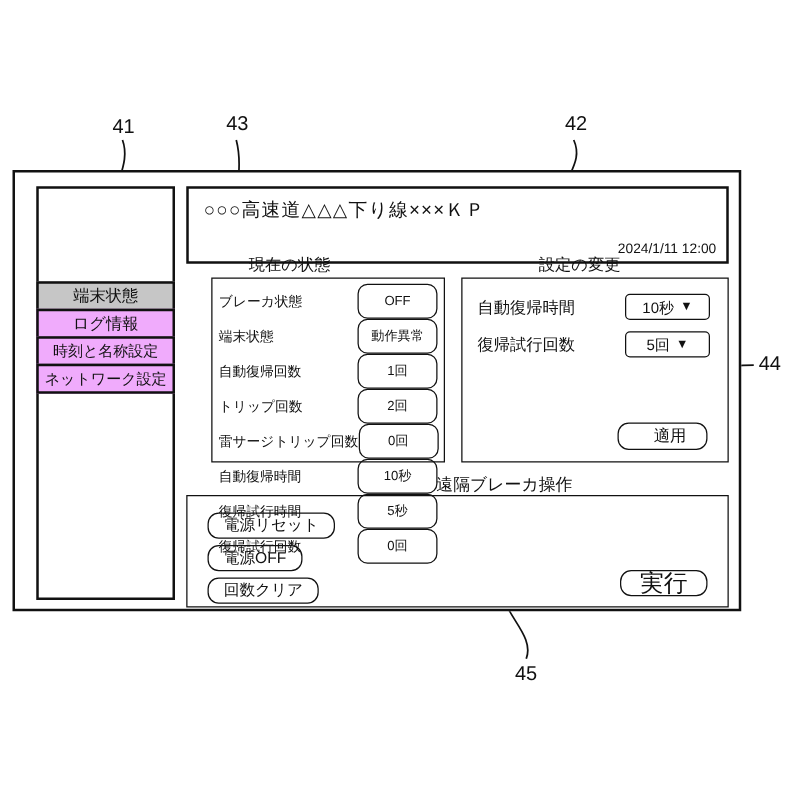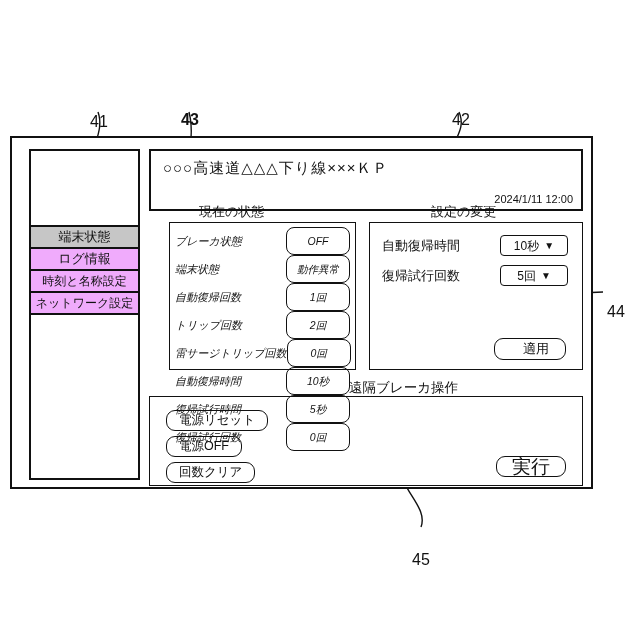--- a/index.html
+++ b/index.html
@@ -1,22 +1,22 @@
 <!DOCTYPE html>
 <html><head>
 <meta charset="utf-8">
 <style>
   * { margin:0; padding:0; box-sizing:border-box; }
   html,body { width:640px; height:640px; background:#fff;
     font-family:"Liberation Sans","DejaVu Sans",sans-serif; color:#111; }
   .canvas { position:relative; width:640px; height:640px; background:#fff; overflow:hidden; }
 
-  .ref { position:absolute; font-size:16px; color:#111;margin-top:20px; }
+  .ref { position:absolute; font-size:16px; color:#111; }
   .ref-41 { left:90px;  top:93px; }
-  .ref-43 { left:181px; top:91px;font-weight:bold; }
+  .ref-43 { left:181px; top:91px; }
   .ref-42 { left:452px; top:91px; }
   .ref-44 { left:607px; top:283px; }
   .ref-45 { left:412px; top:531px; }
 
   .leaders { position:absolute; left:0; top:0; width:640px; height:640px; pointer-events:none; }
 
   .frame { position:absolute; left:10px; top:136px; width:583px; height:353px;
     border:2px solid #111; background:#fff; }
 
   .sidebar { position:absolute; left:17px; top:11px; width:111px; height:331px; border:2px solid #111; }
@@ -29,21 +29,21 @@
   .header { position:absolute; left:137px; top:11px; width:434px; height:62px; border:2px solid #111; }
   .header-title { position:absolute; left:12px; top:8px; font-size:15px; letter-spacing:1px; white-space:nowrap; }
   .header-date { position:absolute; right:8px; bottom:4px; font-size:11px;margin-left:44px; }
 
   .sec-title { position:absolute; font-size:13px; white-space:nowrap; }
   .status-title   { left:187px; top:65px; }
   .settings-title { left:419px; top:65px; }
   .remote-title   { left:337px; top:241px; font-size:13.5px; }
 
   .status-box { position:absolute; left:157px; top:84px; width:187px; height:148px;
-    border:1.5px solid #111; padding:4px 5px; display:flex; flex-direction:column; justify-content:space-between;font-style:italic; }
+    border:1.5px solid #111; padding:4px 5px; display:flex; flex-direction:column; justify-content:space-between; }
   .srow { display:flex; align-items:center; justify-content:space-between; }
   .slabel { font-size:11px; white-space:nowrap; }
   .svalue { width:64px; height:28px; flex:none; border:1.5px solid #111; border-radius:8px;
     display:flex; align-items:center; justify-content:center; font-size:10.5px; line-height:1; }
 
   .settings-box { position:absolute; left:357px; top:84px; width:214px; height:148px; border:1.5px solid #111; }
   .field { position:absolute; left:12px; right:14px; display:flex; align-items:center; justify-content:space-between; }
   .field-0 { top:12px; }
   .field-1 { top:42px; }
   .flabel { font-size:13px; white-space:nowrap; }

